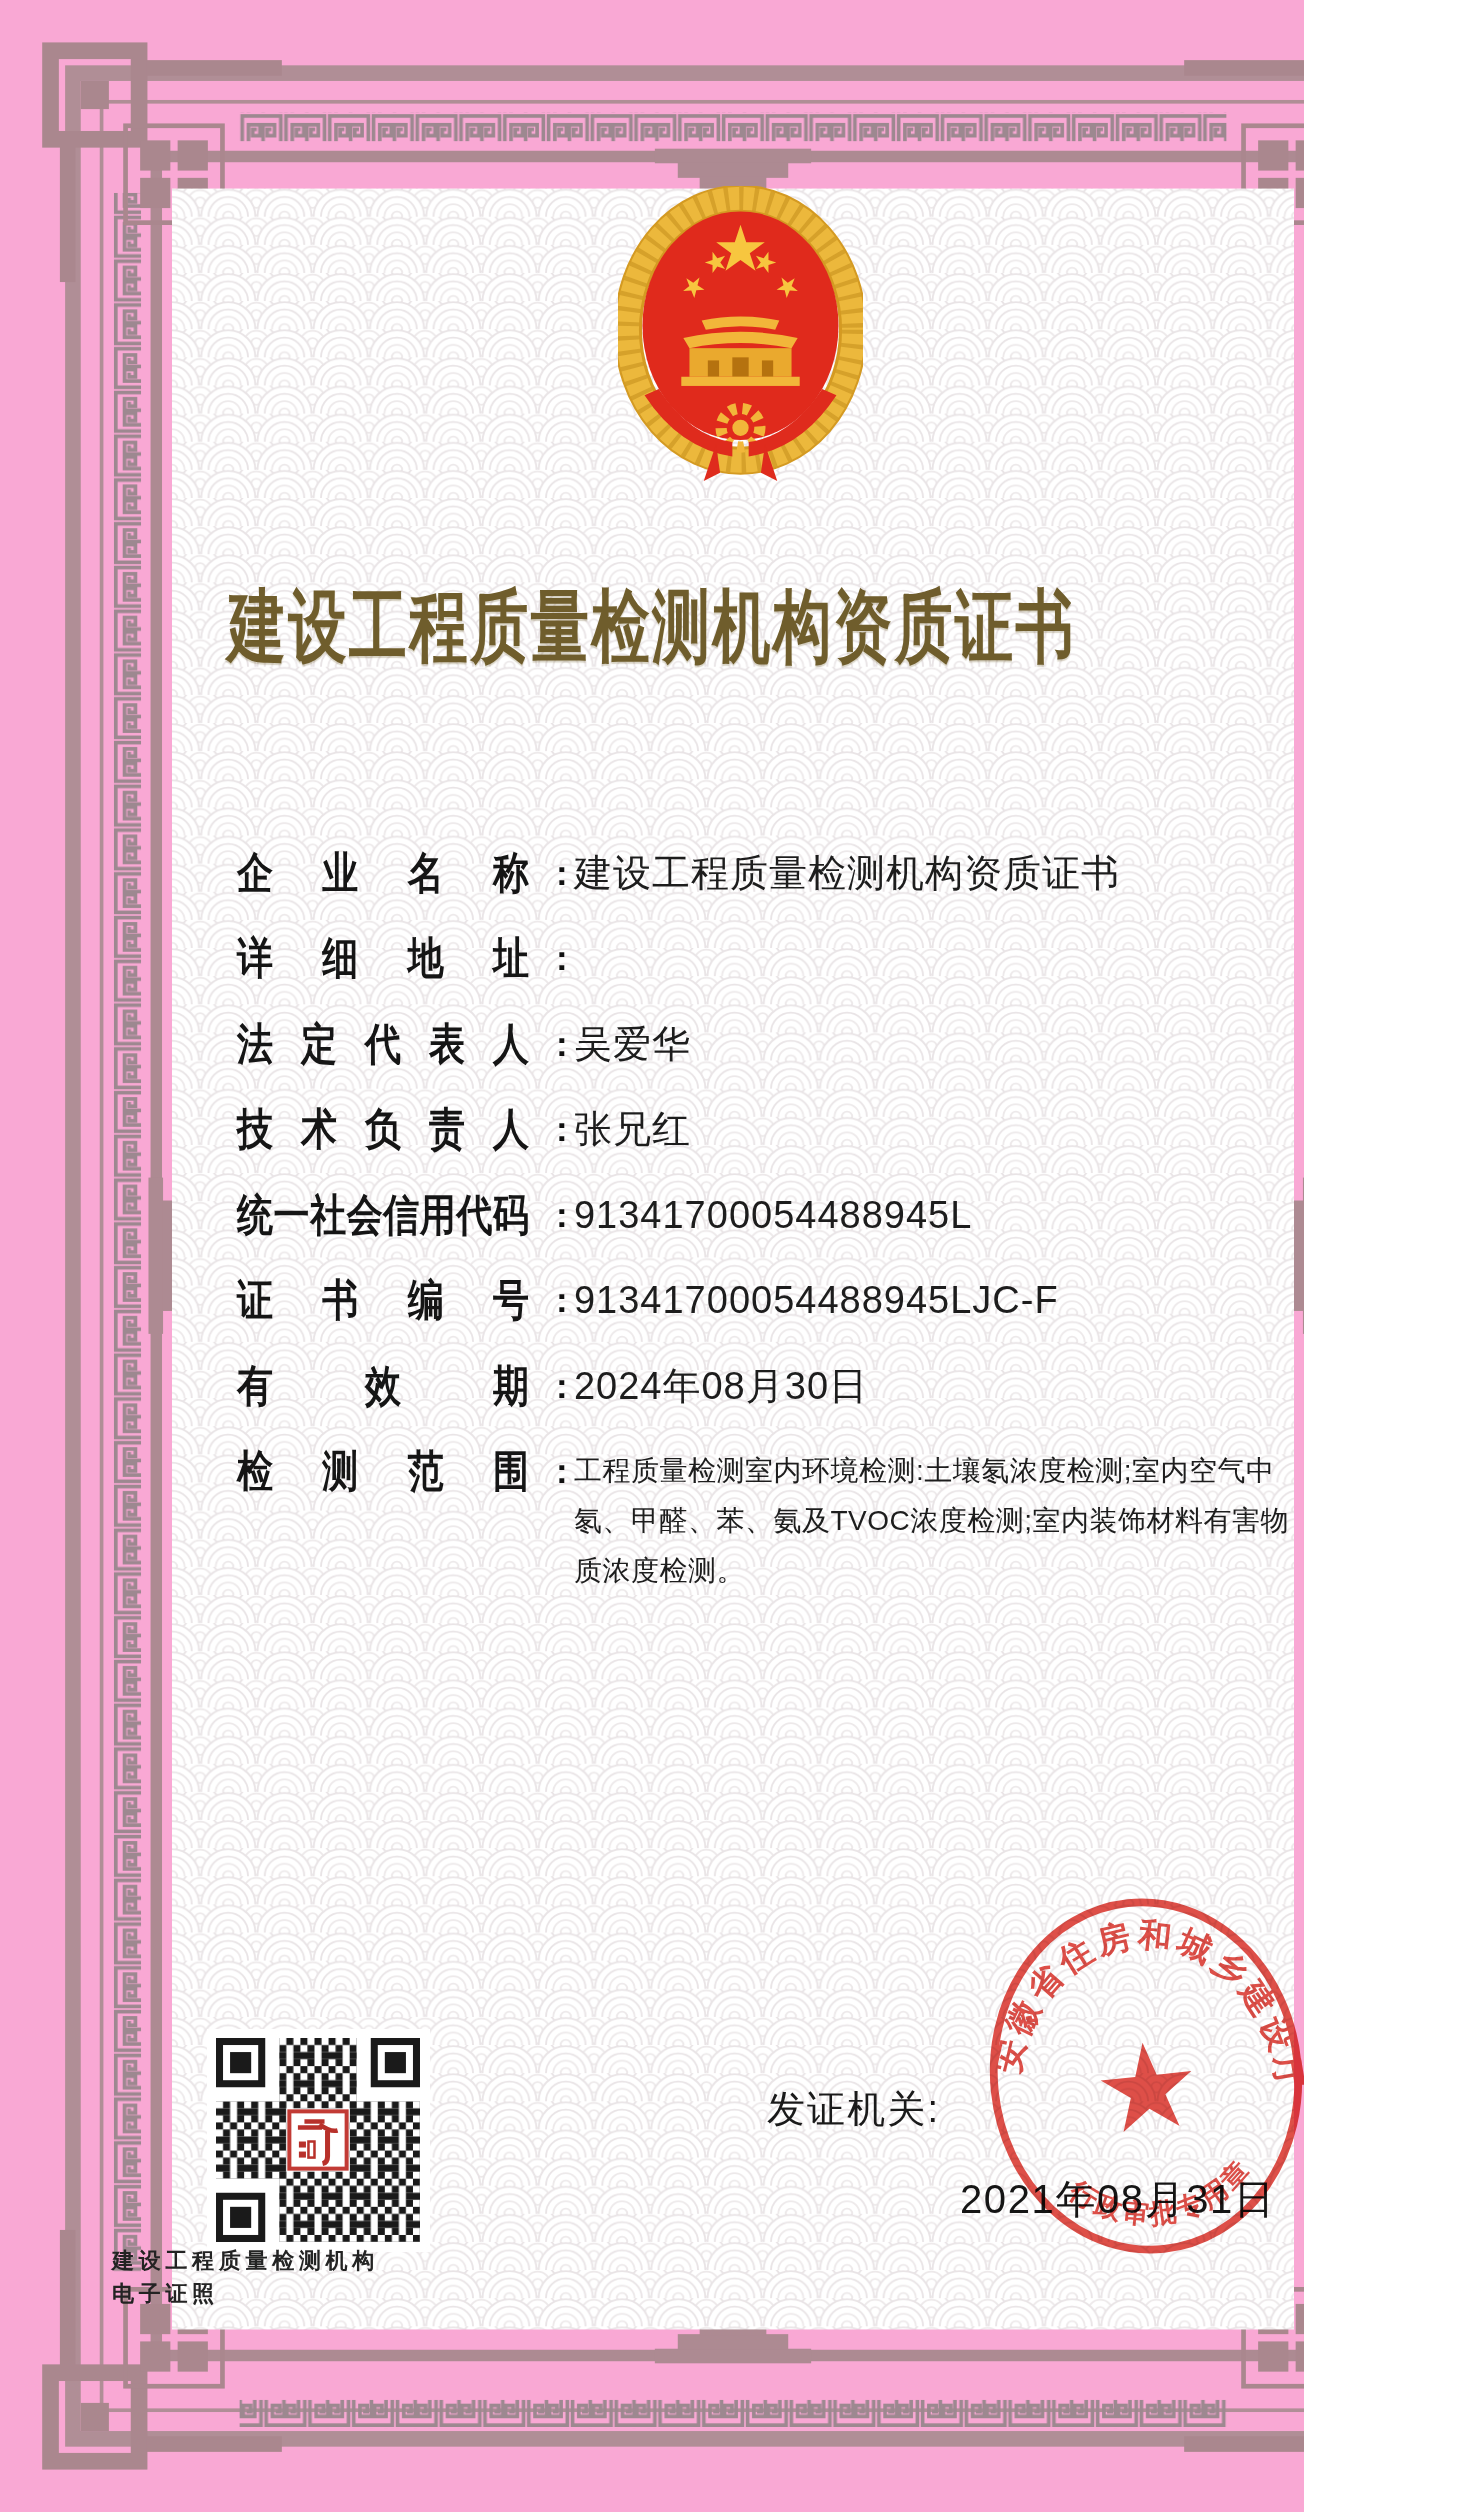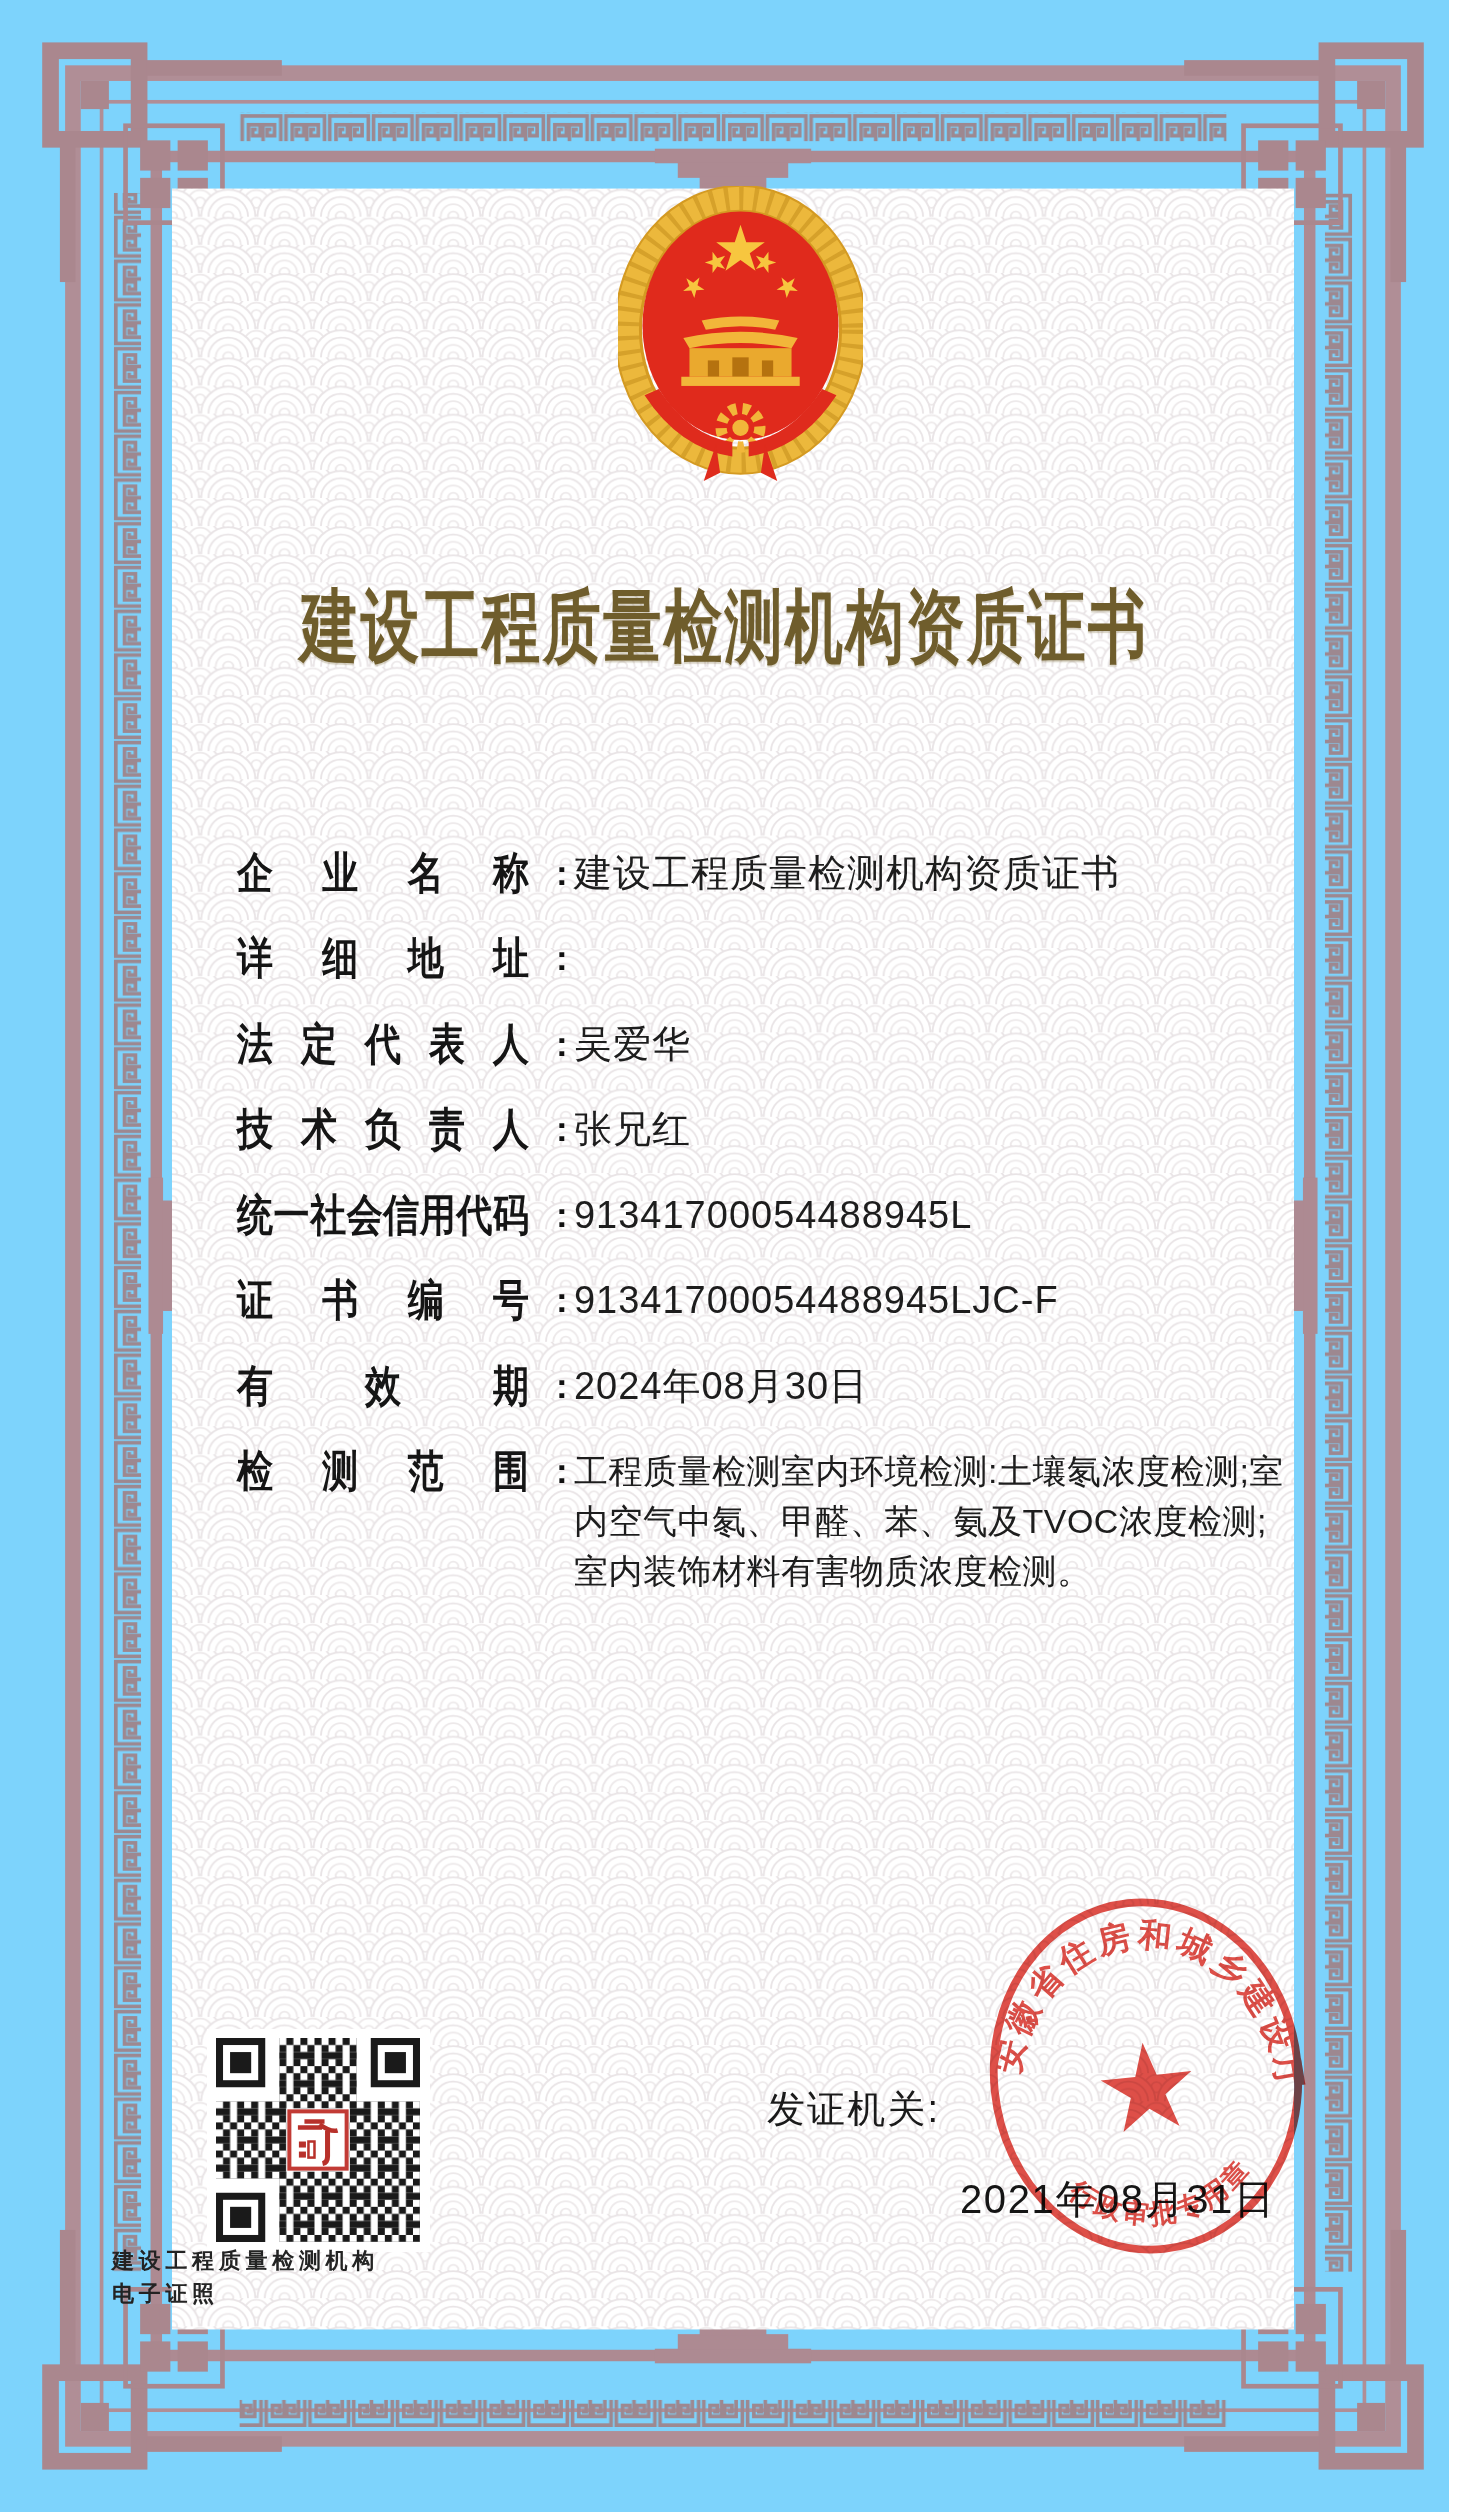--- a/index.html
+++ b/index.html
@@ -2,21 +2,21 @@
 <html style="font-size:8.3px"><head>
 <meta charset="utf-8">
 <title>建设工程质量检测机构资质证书</title>
 <style>
   html,body{margin:0;padding:0;}
   body{
     width:1466px;height:2512px;background:#ffffff;
     font-family:"Liberation Sans","DejaVu Sans",sans-serif;
     -webkit-font-smoothing:antialiased;
   }
-  .page{position:relative;width:1449px;height:2512px;background:#7dd3fc;overflow:hidden;}
+  .page{position:relative;width:1304px;height:2512px;background:#f9a8d4;overflow:hidden;}
   .frame-svg{position:absolute;left:0;top:0;width:1466px;height:2512px;}
   .card-bg{position:absolute;left:172px;top:188px;width:1122px;height:2142px;}
 
   .emblem{position:absolute;left:618px;top:186px;width:245px;height:308px;}
 
   .cert-title{
     position:absolute;left:0;right:0;top:574px;text-align:center;
     font-size:58px;font-weight:bold;letter-spacing:2.6px;color:#6f5d2c;
     transform:scaleY(1.38);transform-origin:50% 0;
     text-shadow:0 1.6px 1px rgba(111,93,44,.28);
@@ -29,21 +29,21 @@
     display:flex;justify-content:space-between;width:292px;flex:0 0 292px;
     font-size:36px;font-weight:bold;color:#151515;line-height:50px;
     transform:scaleY(1.22);transform-origin:50% 50%;
   }
   .row-colon{font-size:35px;font-weight:bold;color:#111;line-height:50px;margin-left:27px;}
   .row-value{
     font-size:38px;color:#1d1d1d;line-height:50px;margin-left:6.3px;
     letter-spacing:1px;white-space:nowrap;
   }
   .row-value.small{
-    font-size:34px;letter-spacing:0.5px;max-width:727px;white-space:normal;
+    font-size:28px;letter-spacing:0.5px;max-width:727px;white-space:normal;
     word-break:break-all;overflow-wrap:anywhere;line-height:50px;
   }
 
   .qr-box{position:absolute;left:207px;top:2029px;width:223px;height:223px;background:#fff;}
   .qr-box svg{position:absolute;left:9.4px;top:9.4px;}
   .qr-caption{
     position:absolute;left:112px;top:2244px;width:417px;text-align:left;
     font-family:"Liberation Serif","DejaVu Serif",serif;font-weight:bold;
     font-size:22px;letter-spacing:4.7px;line-height:1.5;color:#232323;
   }

